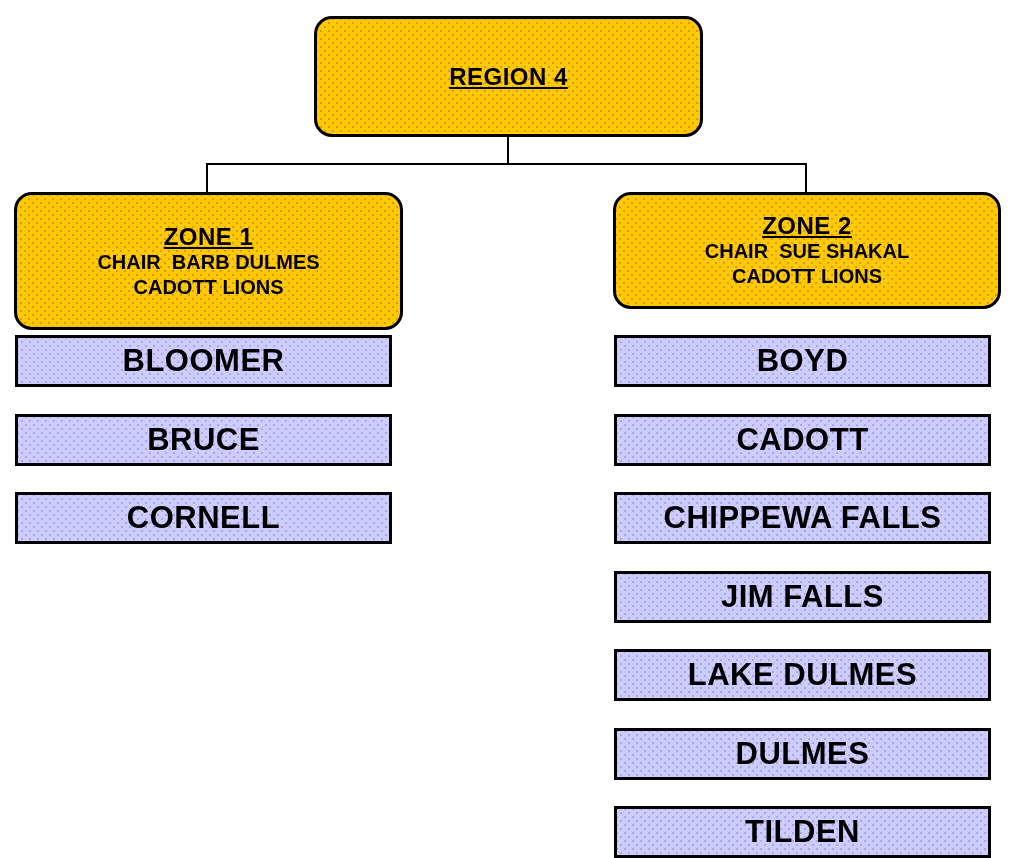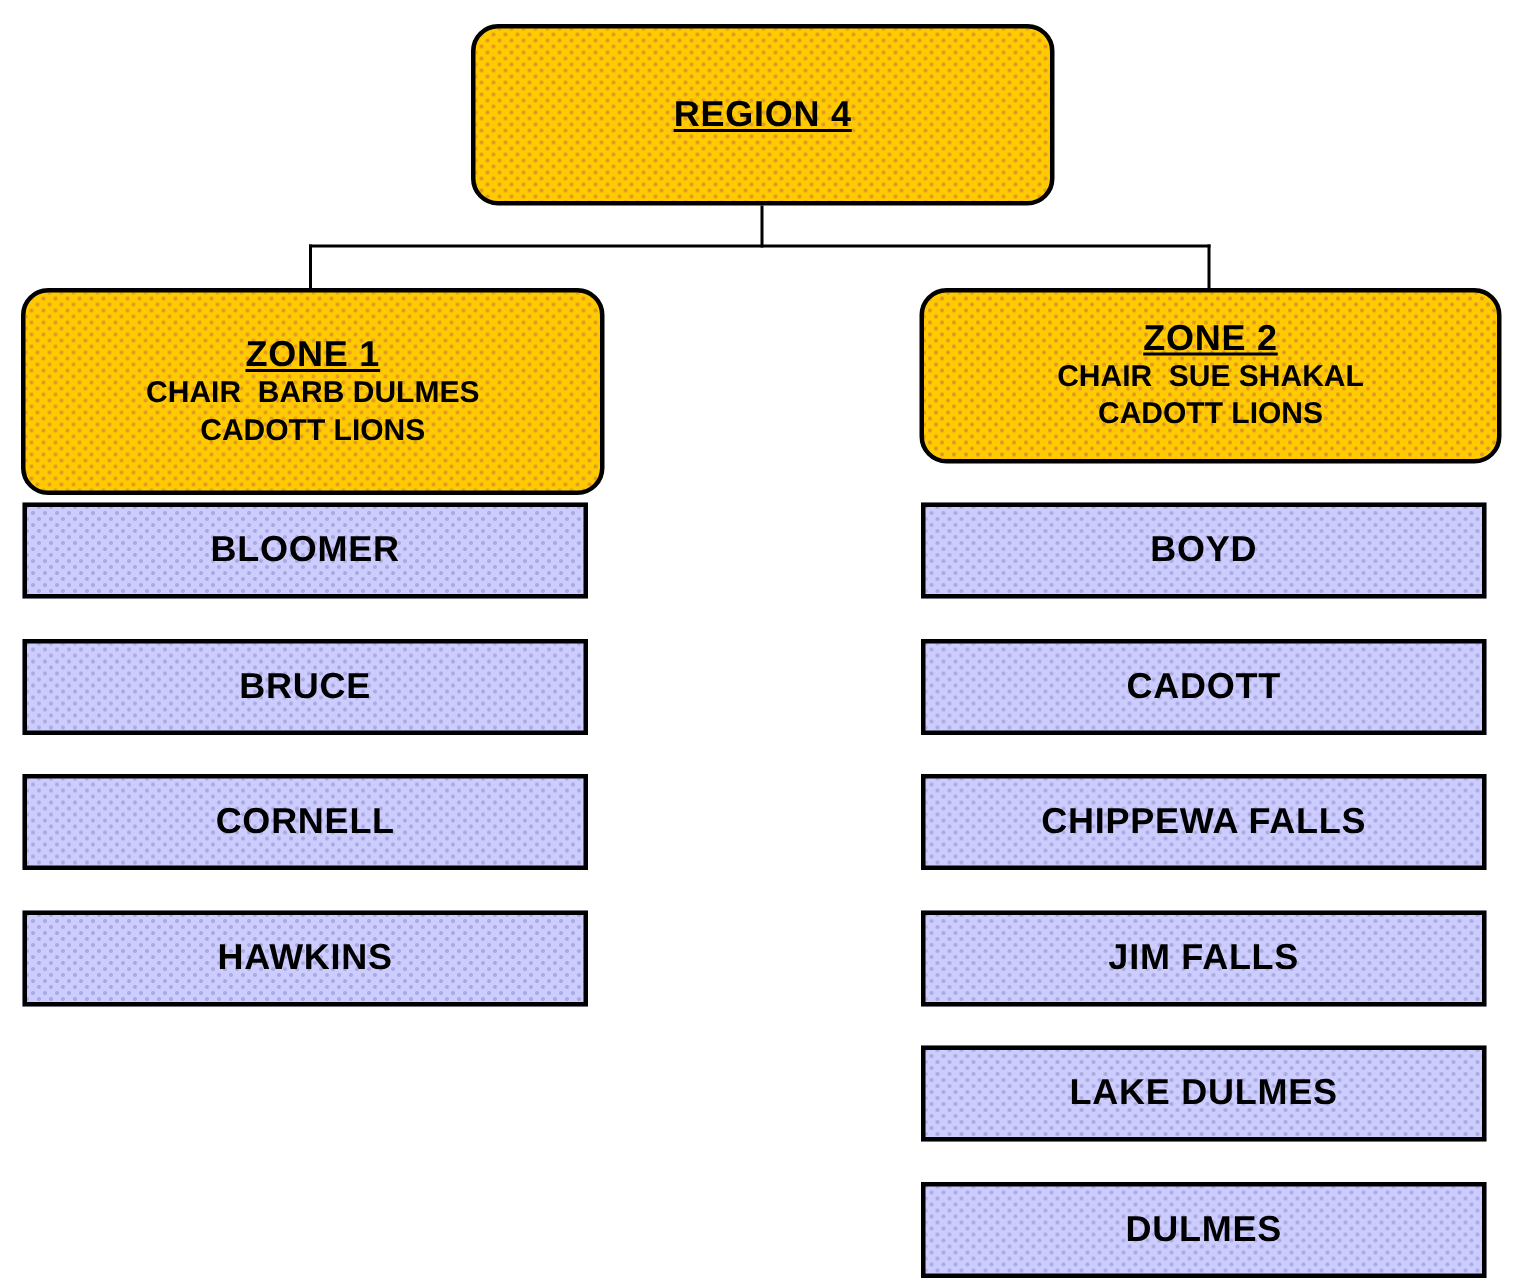--- a/index.html
+++ b/index.html
@@ -67,32 +67,32 @@
   .member-col {
     position: absolute;
     display: flex;
     flex-direction: column;
     gap: 26.5px;
   }
   .member-col-1 { left: 15px;  top: 335px; width: 377px; }
   .member-col-2 { left: 614px; top: 335px; width: 377px; }
   .member-box {
     box-sizing: border-box;
-    height: 64px;
+    height: 52px;
     border: 3px solid #000000;
     background-color: #ccccff;
     background-image:
       radial-gradient(circle, #a9a9dd 1px, rgba(0,0,0,0) 1.6px),
       radial-gradient(circle, #a9a9dd 1px, rgba(0,0,0,0) 1.6px);
     background-size: 8px 8px;
     background-position: 0 0, 4px 4px;
     display: flex;
     align-items: center;
     justify-content: center;
-    font-size: 24px;
+    font-size: 31px;
     font-weight: bold;
     letter-spacing: 0.5px;
     text-align: center;
     white-space: pre;
   }
 </style>
 </head>
 <body>
 
 <div class="canvas">
@@ -115,21 +115,20 @@
   <div class="gold-node zone-node-2">
     <div class="node-title">ZONE 2</div>
     <div class="zone-sub">CHAIR  SUE SHAKAL</div>
     <div class="zone-sub">CADOTT LIONS</div>
   </div>
 
   <div class="member-col member-col-1">
     <div class="member-box">BLOOMER</div>
     <div class="member-box">BRUCE</div>
     <div class="member-box">CORNELL</div>
-    <div class="member-box">HAWKINS</div>
   </div>
 
   <div class="member-col member-col-2">
     <div class="member-box">BOYD</div>
     <div class="member-box">CADOTT</div>
     <div class="member-box">CHIPPEWA FALLS</div>
     <div class="member-box">JIM FALLS</div>
     <div class="member-box">LAKE DULMES</div>
     <div class="member-box">DULMES</div>
     <div class="member-box">TILDEN</div>

